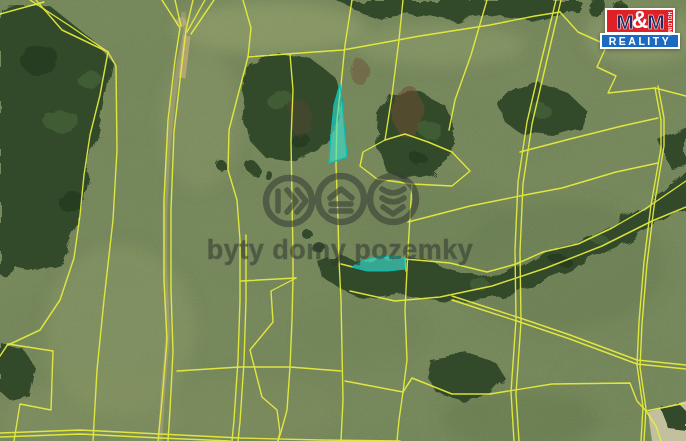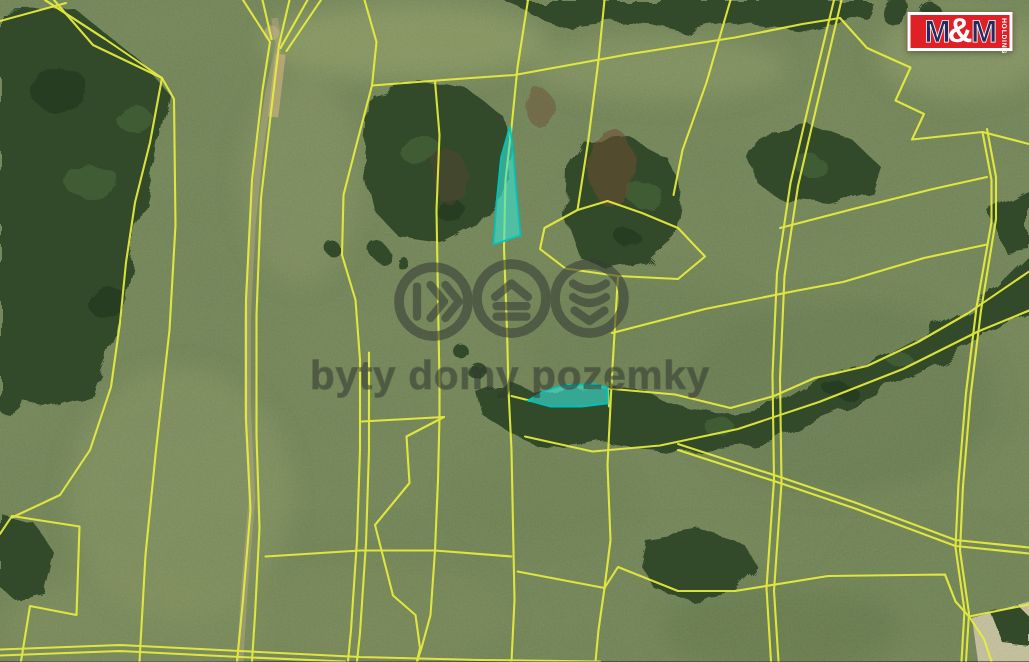--- a/index.html
+++ b/index.html
@@ -208,14 +208,15 @@
   </g>
 </svg>
 
 <div class="mm-logo">
   <div class="mm-top">
     <span class="mm-m">M</span>
     <span class="mm-amp">&amp;</span>
     <span class="mm-m">M</span>
     <span class="mm-holding">HOLDING</span>
   </div>
+  <div class="mm-bottom">REALITY</div>
 </div>
 </div>
 
 </body></html>

